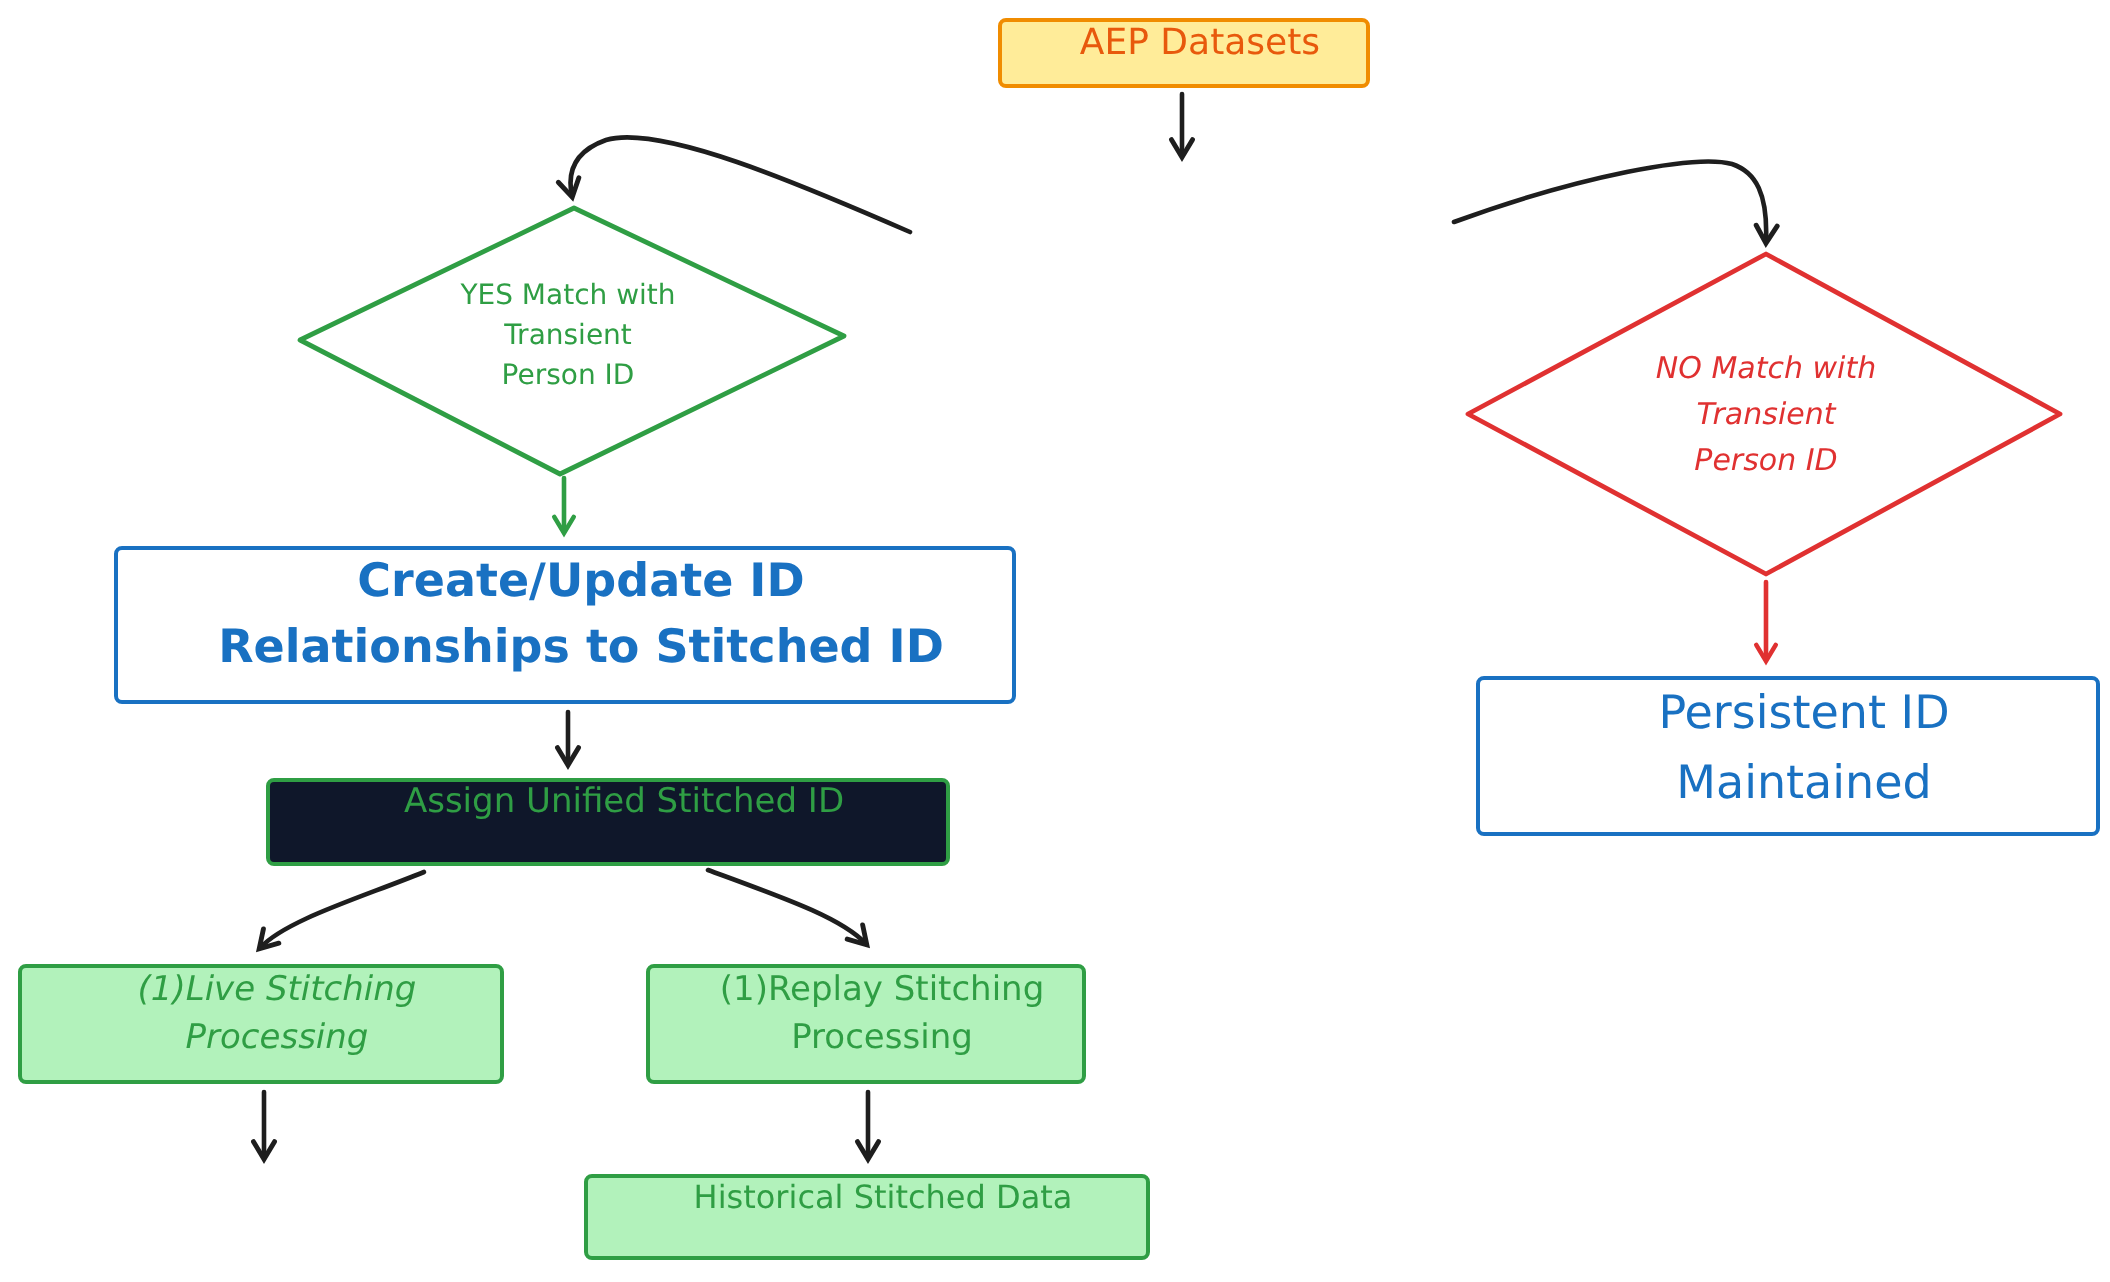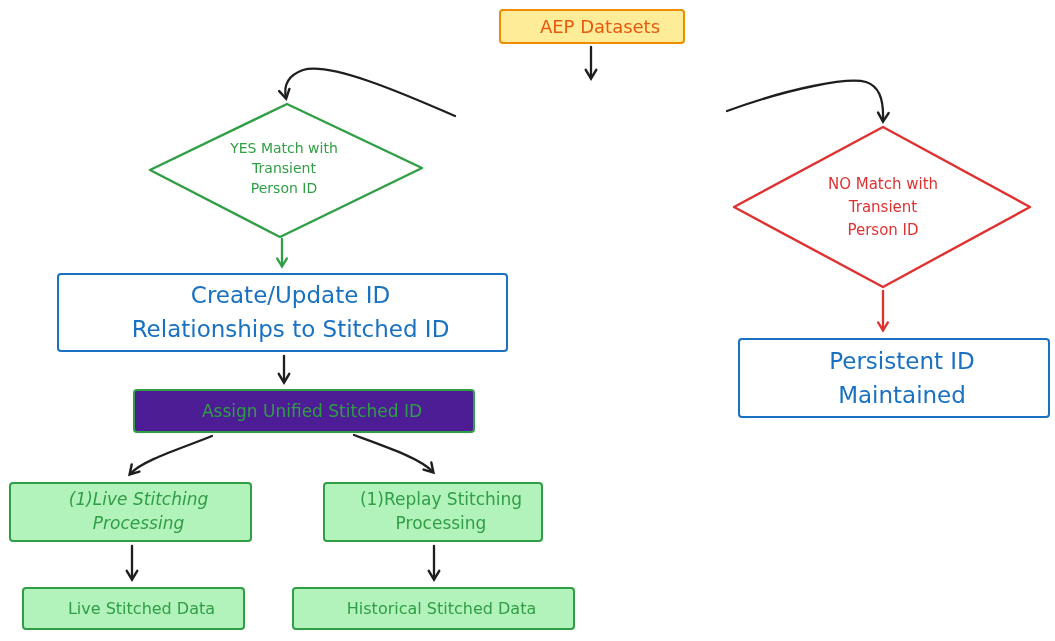--- a/index.html
+++ b/index.html
@@ -32,21 +32,21 @@
   .diamond{
     fill:#ffffff;
     stroke-width:2.4;
     stroke-linejoin:round;
   }
   .d-green{stroke:var(--green-stroke,#2f9e44);}
   .d-red{stroke:var(--red-stroke,#e03131);}
   .node{
     position:absolute;
     display:flex;
-    align-items:center;
+    align-items:flex-start;
     justify-content:center;
     text-align:center;
     border-radius:4px;
     box-sizing:border-box;
     padding-left:16px;
   }
   .lbl{
     white-space:pre-line;
     display:block;
   }
@@ -67,25 +67,25 @@
     background:var(--blue-fill,#a5d8ff);
     border:2.5px solid var(--blue-stroke,#1971c2);
     color:var(--blue-stroke,#1971c2);
     font-size:17px;line-height:1.45;
   }
   .n-create{
     left:57px;top:273px;width:451px;height:79px;
     background:#ffffff;
     border:2.5px solid var(--blue-stroke,#1971c2);
     color:var(--blue-stroke,#1971c2);
-    font-size:23px;line-height:1.45;
+    font-size:23px;line-height:1.45;font-weight:bold;
   }
   .n-assign{
     left:133px;top:389px;width:342px;height:44px;
-    background:#4c1d95;
+    background:#0f172a;
     border:2px solid var(--green-stroke,#2f9e44);
     color:var(--green-stroke,#2f9e44);
     font-size:17px;
   }
   .n-live{
     left:9px;top:482px;width:243px;height:60px;
     background:var(--green-fill,#b2f2bb);
     border:2px solid var(--green-stroke,#2f9e44);
     color:var(--green-stroke,#2f9e44);
     font-size:17px;line-height:1.4;font-style:italic;
@@ -119,21 +119,21 @@
     font-size:23px;line-height:1.5;
   }
   .lbl-yes{
     left:174px;top:138px;width:220px;
     color:var(--green-stroke,#2f9e44);
     font-size:14px;line-height:20px;
   }
   .lbl-no{
     left:773px;top:173px;width:220px;
     color:var(--red-stroke,#e03131);
-    font-size:15px;line-height:23px;
+    font-size:15px;line-height:23px;font-style:italic;
   }
 </style>
 </head>
 <body>
 
 <div class="canvas">
 
   <svg class="layer" width="1055" height="641" viewBox="0 0 1055 641">
     <defs>
       <marker id="ah-black" viewBox="0 0 12 12" refX="9" refY="6" markerWidth="14" markerHeight="14" orient="auto" markerUnits="userSpaceOnUse">
@@ -187,23 +187,20 @@
   <div class="node n-live">
     <span class="lbl">(1)Live Stitching
 Processing</span>
   </div>
 
   <div class="node n-replay">
     <span class="lbl">(1)Replay Stitching
 Processing</span>
   </div>
 
-  <div class="node n-livedata">
-    <span class="lbl">Live Stitched Data</span>
-  </div>
 
   <div class="node n-persistent">
     <span class="lbl">Persistent ID
 Maintained</span>
   </div>
 
   <div class="node n-histdata">
     <span class="lbl">Historical Stitched Data</span>
   </div>
 

